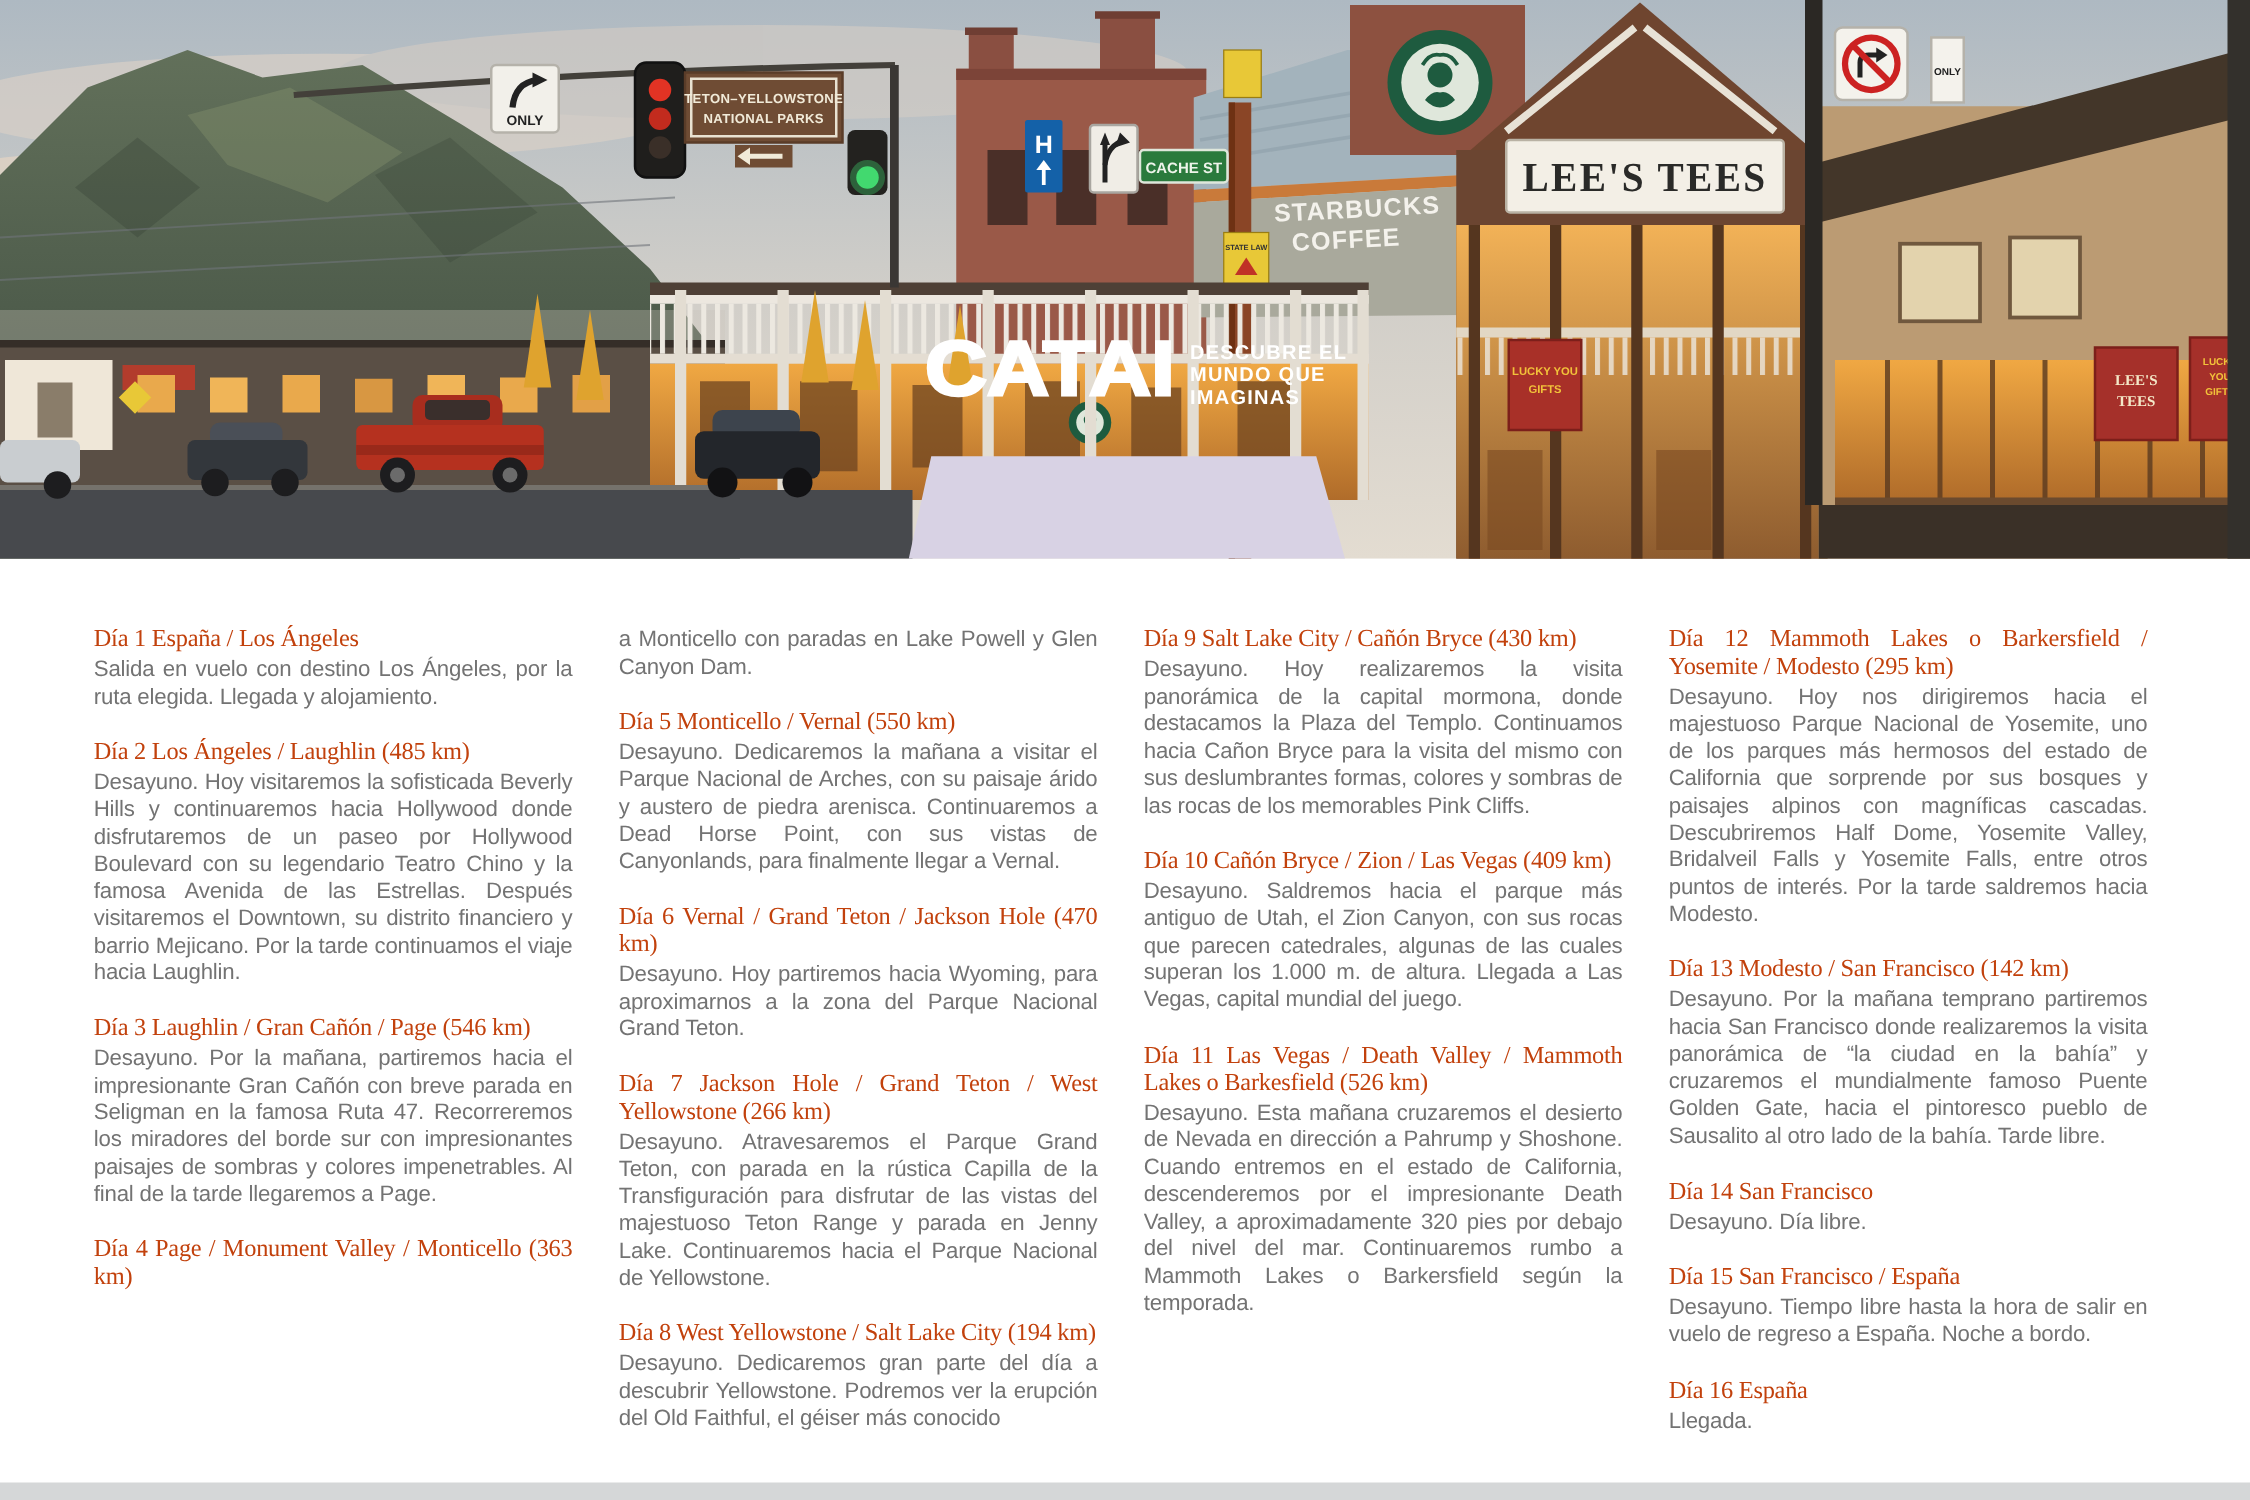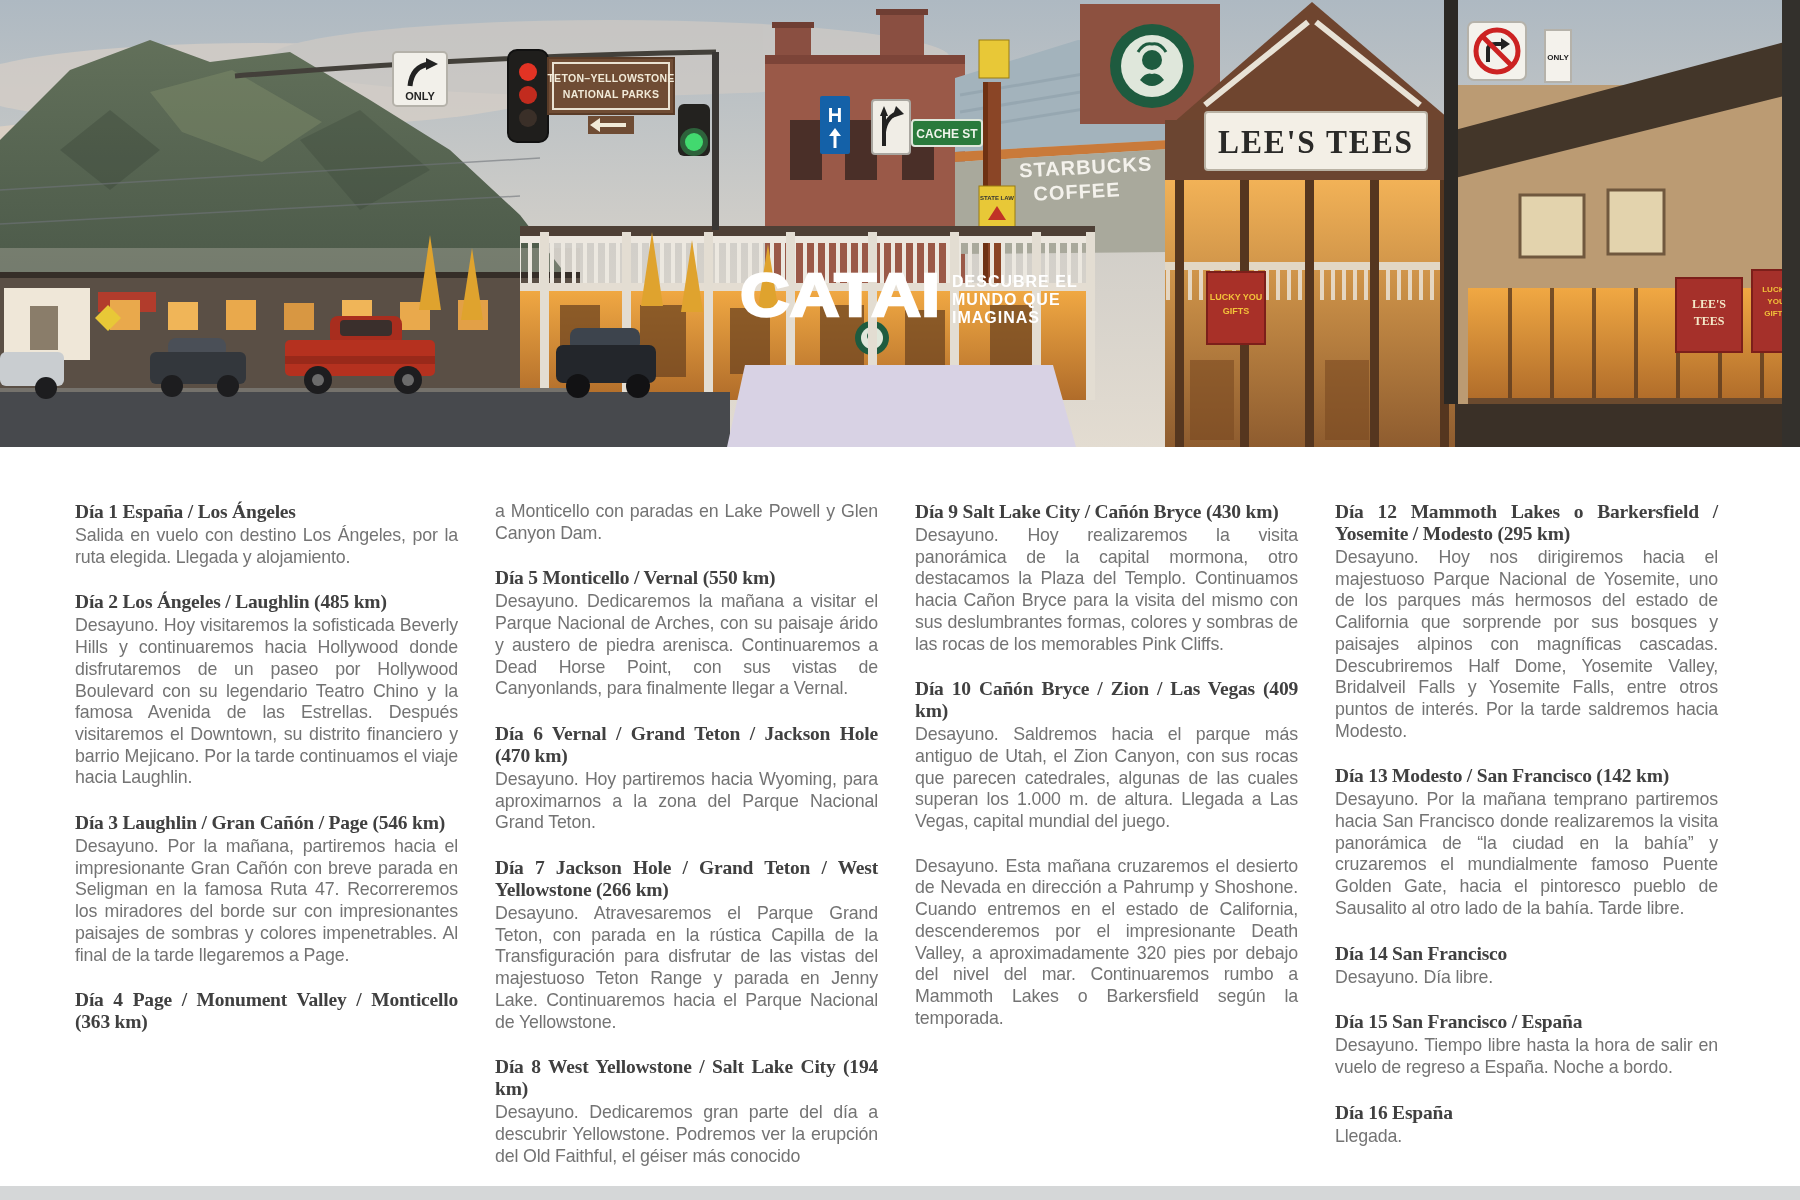--- a/index.html
+++ b/index.html
@@ -4,21 +4,21 @@
 <style>
   html,body{margin:0;padding:0;background:#ffffff;}
   .page{position:relative;width:1800px;height:1200px;background:#ffffff;overflow:hidden;
         font-family:"Liberation Sans", sans-serif;}
   .hero{position:absolute;top:0;left:0;width:1800px;height:447px;}
   .hero svg{display:block;}
   .content{position:absolute;top:447px;left:75px;width:1650px;padding-top:54px;
            display:flex;gap:37px;}
   .col{width:383px;flex:0 0 383px;}
   .entry{margin:0 0 23px 0;}
-  .day-heading{font-family:"Liberation Serif", serif;font-weight:700;color:#404040;
+  .day-heading{font-family:"Liberation Serif", serif;font-weight:400;color:#c2410c;
                font-size:19.5px;line-height:22px;margin:0 0 2px 0;text-align:justify;
                letter-spacing:-0.2px;}
   .day-body{font-size:17.8px;line-height:21.7px;color:#737373;text-align:justify;
             margin:0;letter-spacing:-0.15px;}
   .footer-bar{position:absolute;left:0;bottom:0;width:1800px;height:14px;background:#d5d7d8;}
 </style>
 </head>
 <body>
 
 <div class="page">
@@ -359,27 +359,28 @@
       </div>
       <div class="entry">
         <h3 class="day-heading">Día 8 West Yellowstone / Salt Lake City (194 km)</h3>
         <p class="day-body">Desayuno. Dedicaremos gran parte del día a descubrir Yellowstone. Podremos ver la erupción del Old Faithful, el géiser más conocido</p>
       </div>
     </div>
 
     <div class="col">
       <div class="entry">
         <h3 class="day-heading">Día 9 Salt Lake City / Cañón Bryce (430 km)</h3>
-        <p class="day-body">Desayuno. Hoy realizaremos la visita panorámica de la capital mormona, otro destacamos la Plaza del Templo. Continuamos hacia Cañon Bryce para la visita del mismo con sus deslumbrantes formas, colores y sombras de las rocas de los memorables Pink Cliffs.</p>
+        <p class="day-body">Desayuno. Hoy realizaremos la visita panorámica de la capital mormona, donde destacamos la Plaza del Templo. Continuamos hacia Cañon Bryce para la visita del mismo con sus deslumbrantes formas, colores y sombras de las rocas de los memorables Pink Cliffs.</p>
       </div>
       <div class="entry">
         <h3 class="day-heading">Día 10 Cañón Bryce / Zion / Las Vegas (409 km)</h3>
         <p class="day-body">Desayuno. Saldremos hacia el parque más antiguo de Utah, el Zion Canyon, con sus rocas que parecen catedrales, algunas de las cuales superan los 1.000 m. de altura. Llegada a Las Vegas, capital mundial del juego.</p>
       </div>
       <div class="entry">
+        <h3 class="day-heading">Día 11 Las Vegas / Death Valley / Mammoth Lakes o Barkesfield (526 km)</h3>
         <p class="day-body">Desayuno. Esta mañana cruzaremos el desierto de Nevada en dirección a Pahrump y Shoshone. Cuando entremos en el estado de California, descenderemos por el impresionante Death Valley, a aproximadamente 320 pies por debajo del nivel del mar. Continuaremos rumbo a Mammoth Lakes o Barkersfield según la temporada.</p>
       </div>
     </div>
 
     <div class="col">
       <div class="entry">
         <h3 class="day-heading">Día 12 Mammoth Lakes o Barkersfield / Yosemite / Modesto (295 km)</h3>
         <p class="day-body">Desayuno. Hoy nos dirigiremos hacia el majestuoso Parque Nacional de Yosemite, uno de los parques más hermosos del estado de California que sorprende por sus bosques y paisajes alpinos con magníficas cascadas. Descubriremos Half Dome, Yosemite Valley, Bridalveil Falls y Yosemite Falls, entre otros puntos de interés. Por la tarde saldremos hacia Modesto.</p>
       </div>
       <div class="entry">

